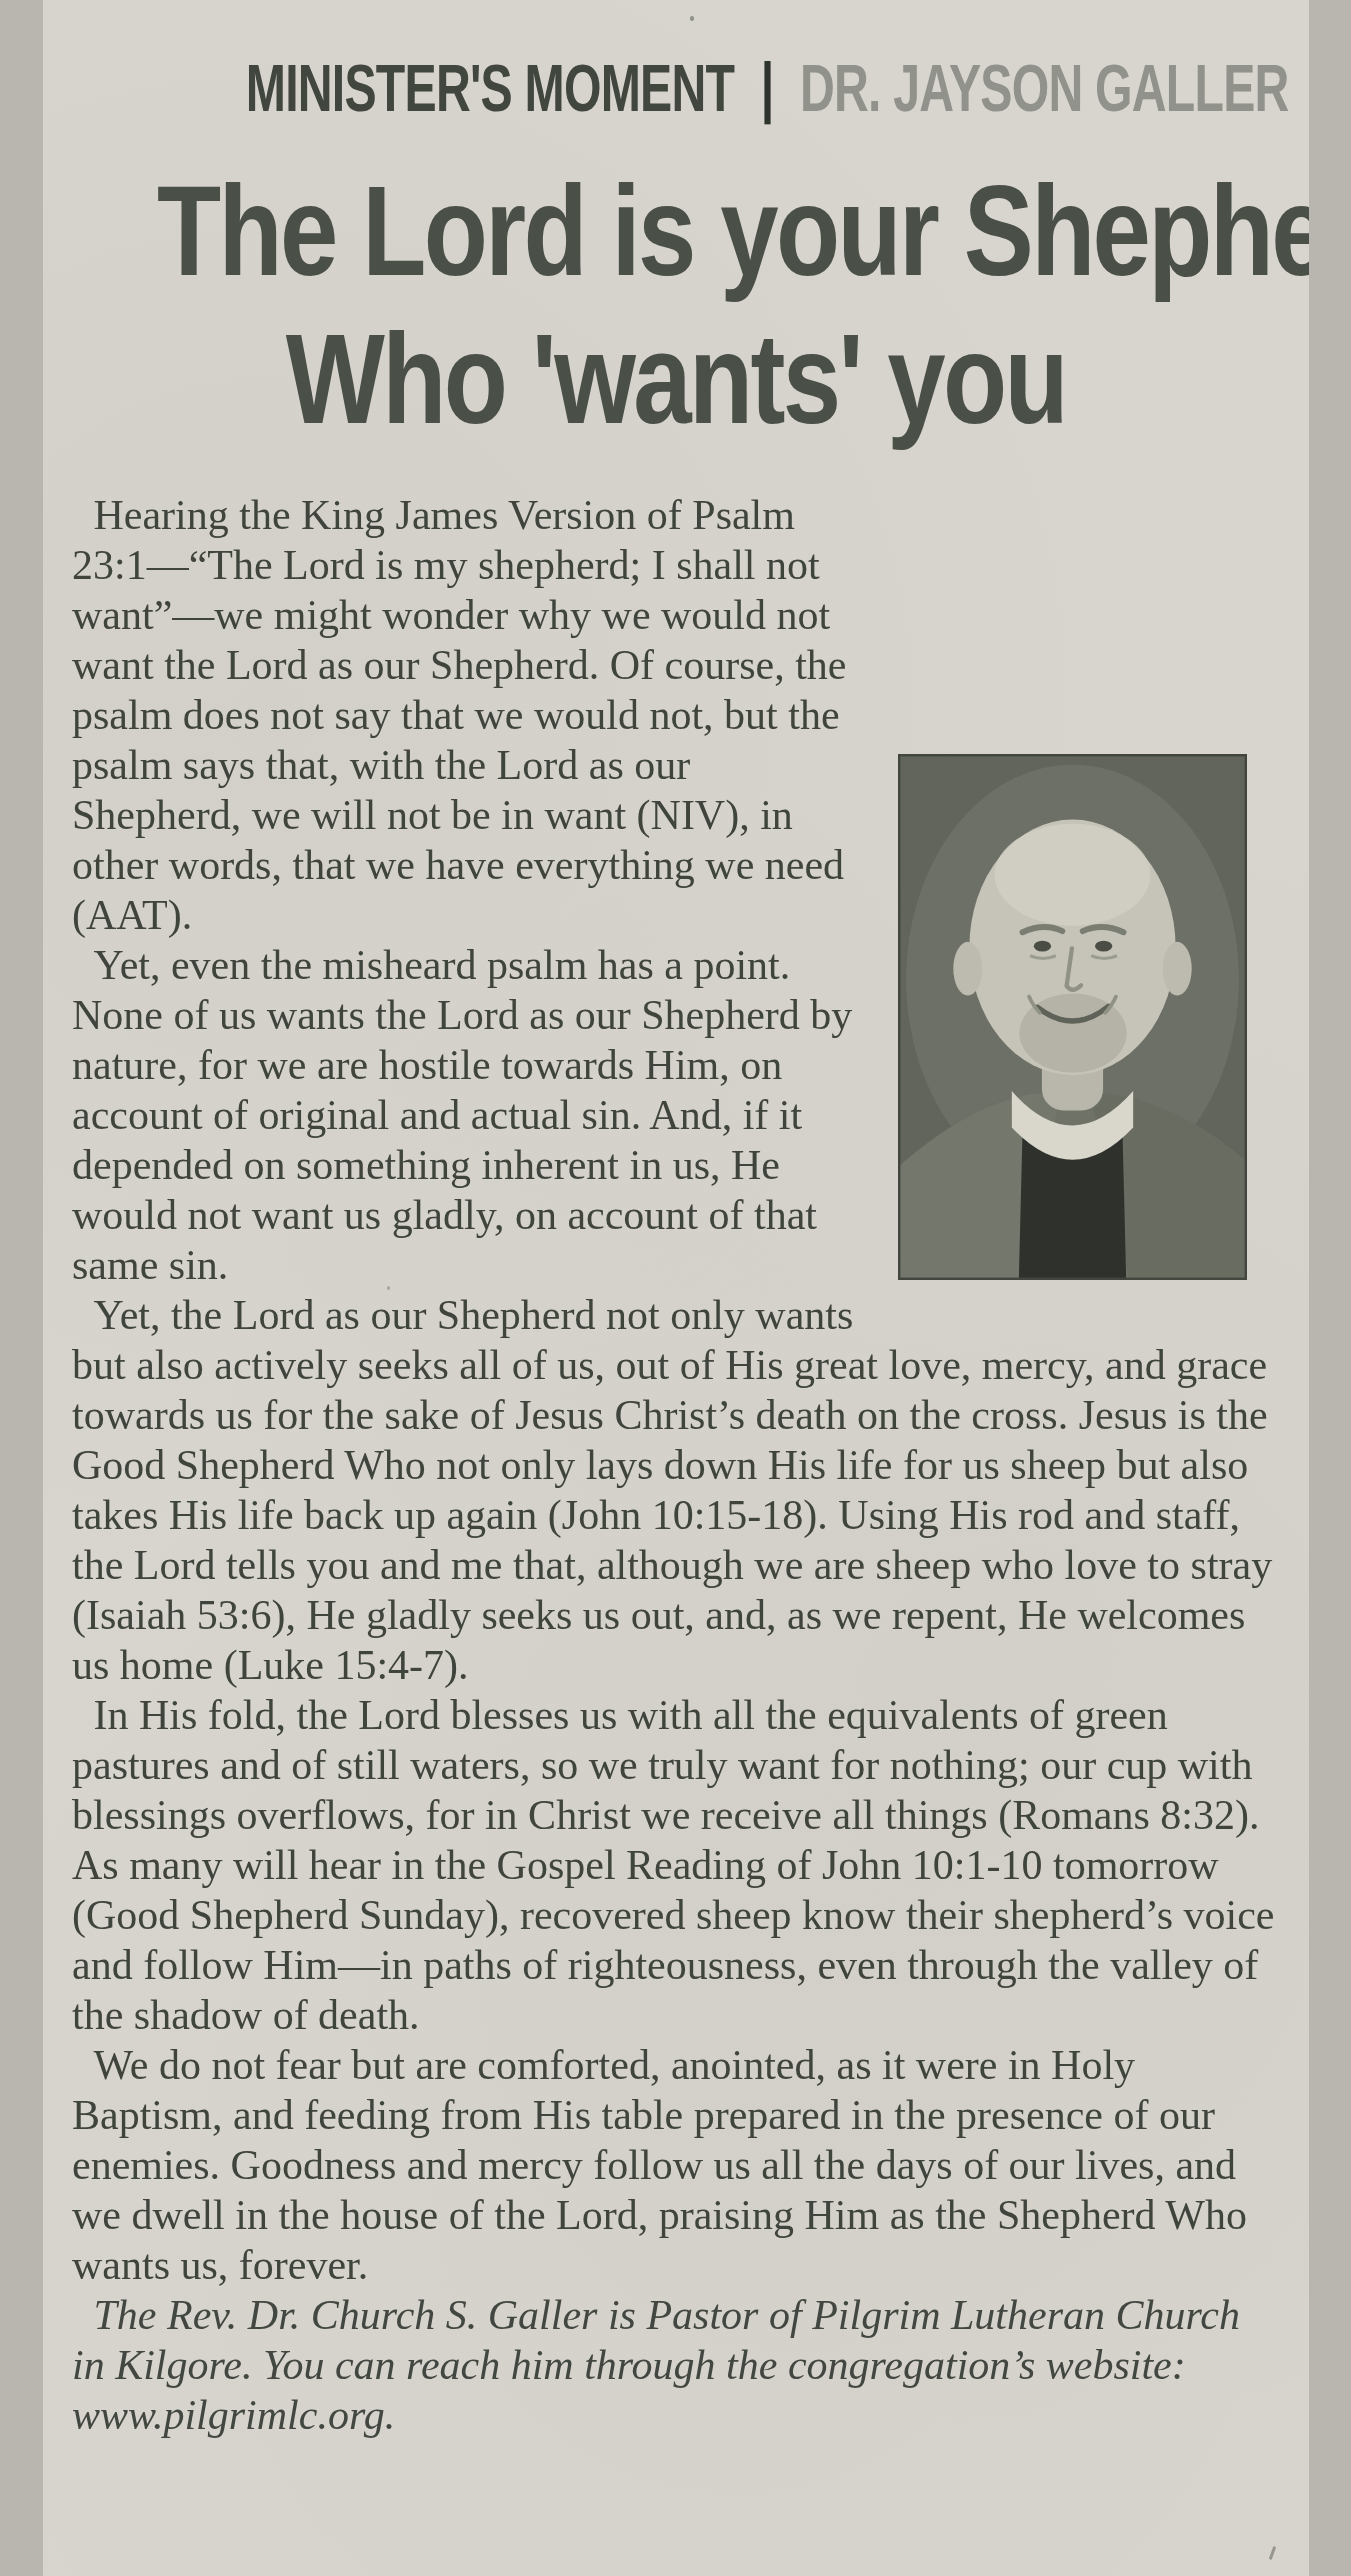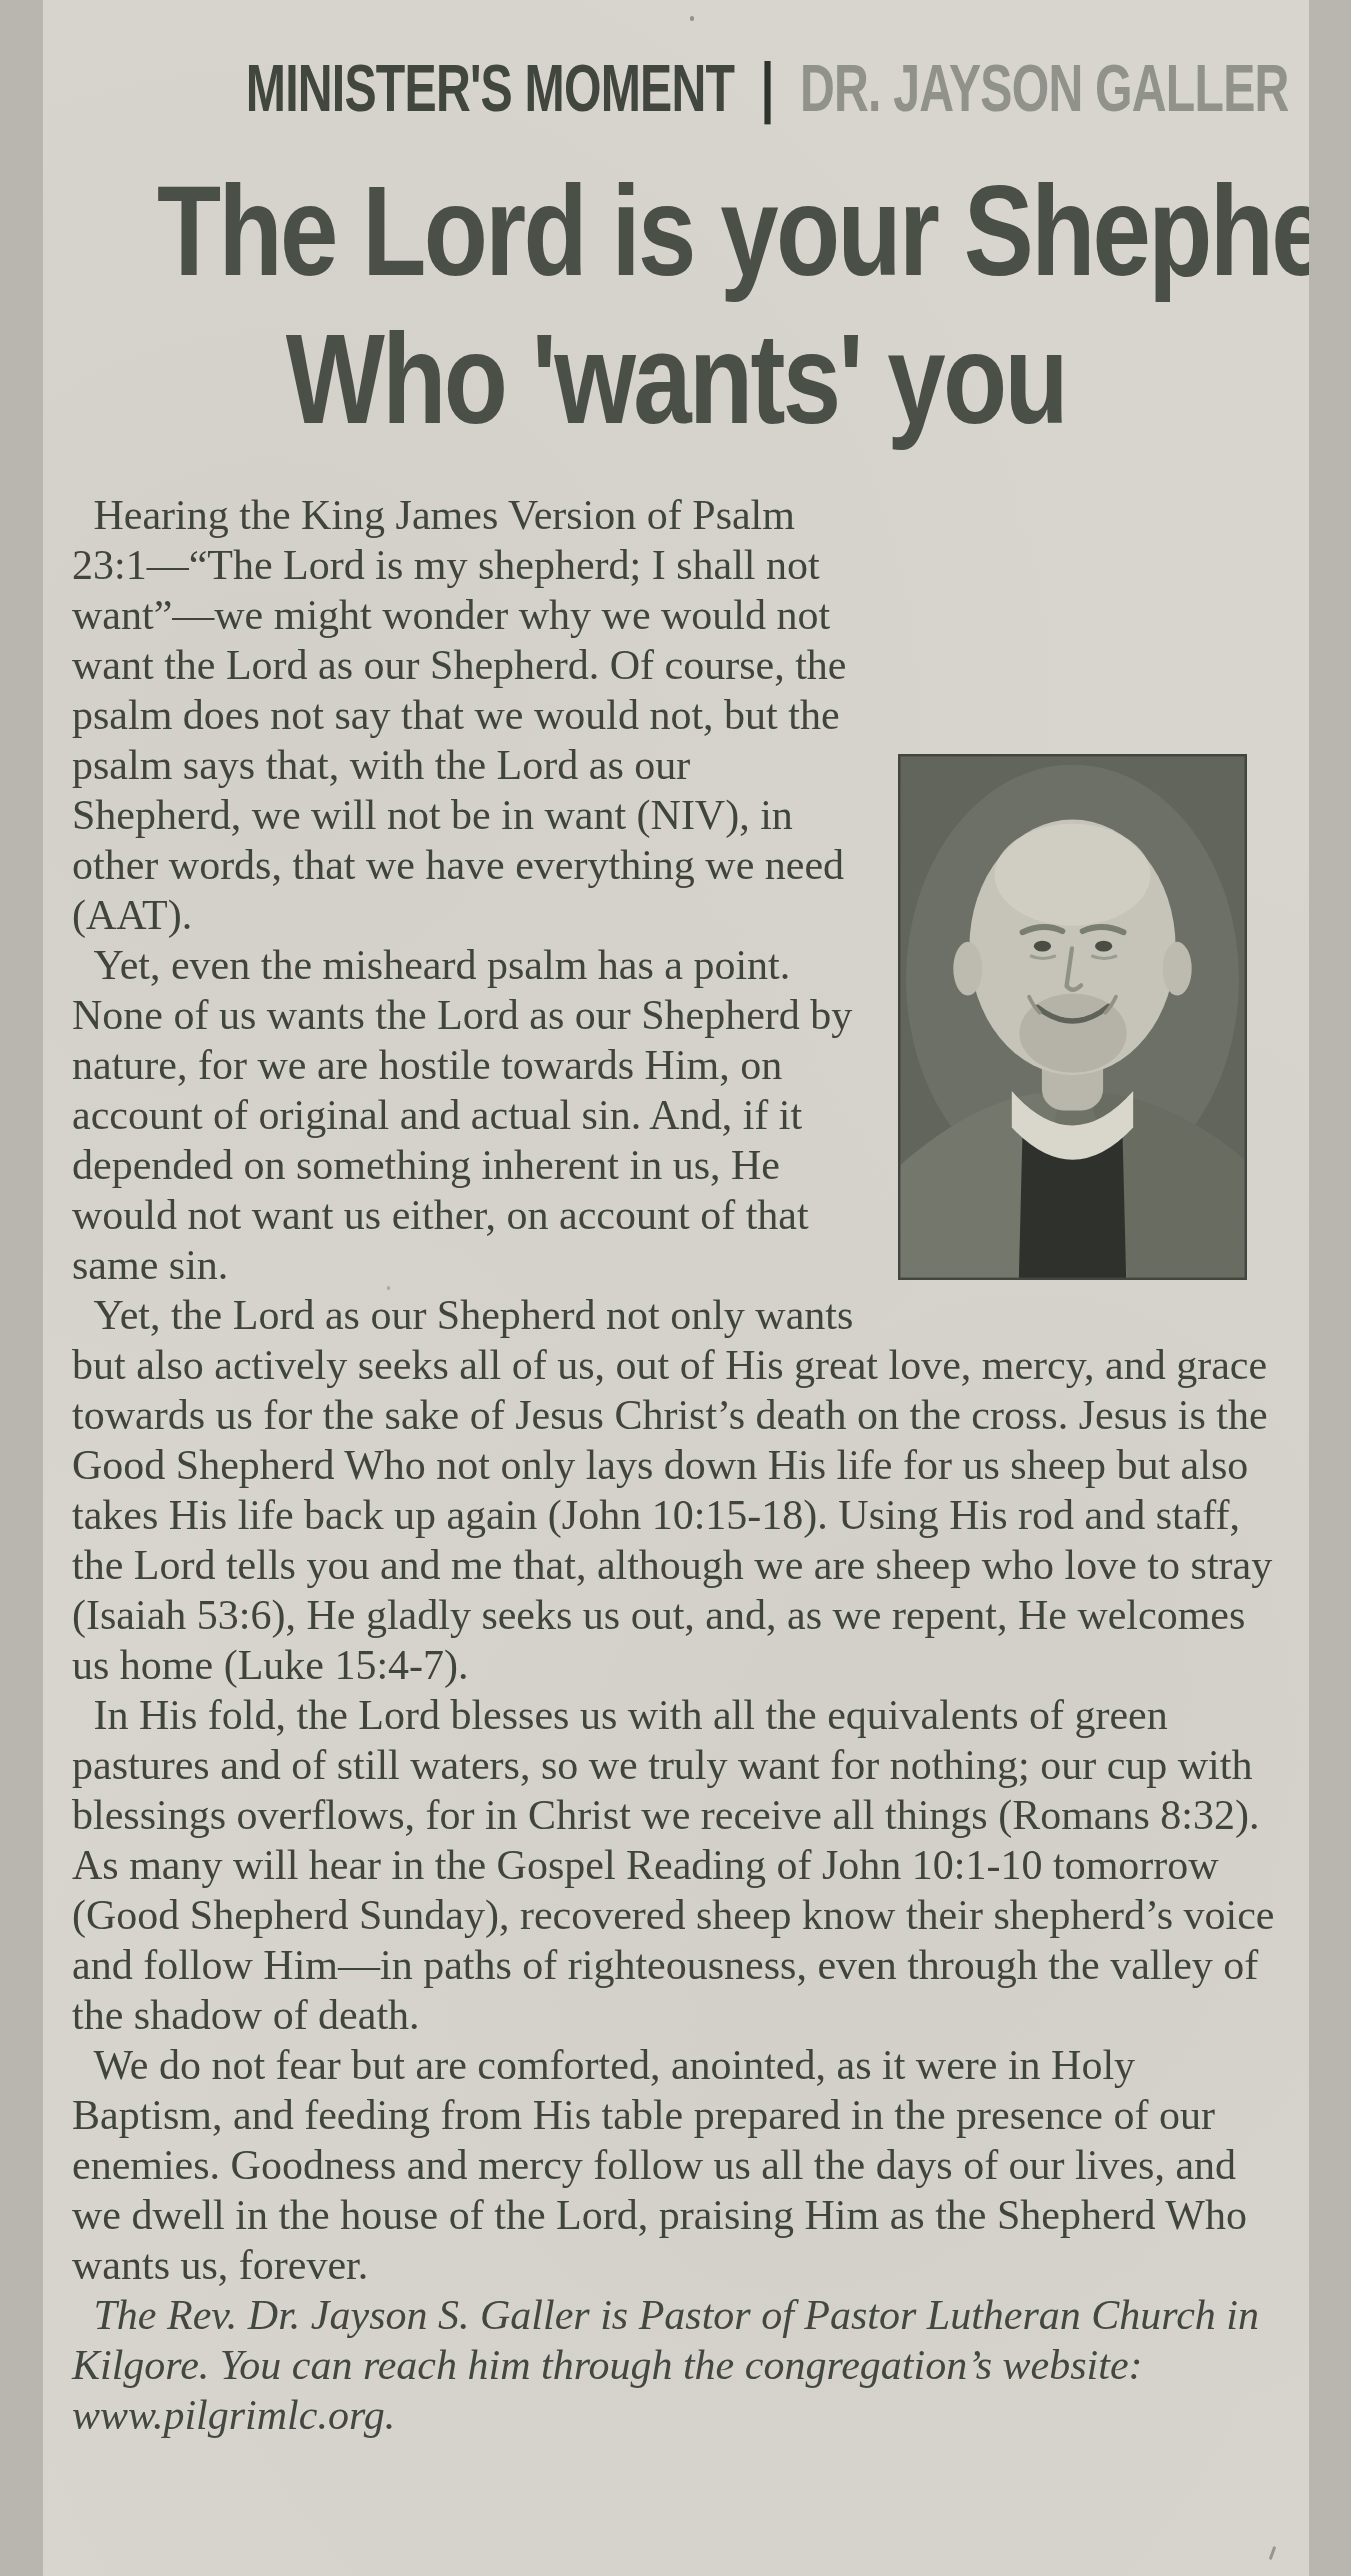--- a/index.html
+++ b/index.html
@@ -135,21 +135,21 @@
 
         <path d="M260 472 Q 326 524 392 470" stroke="#5f6258" stroke-width="10" fill="none" stroke-linecap="round"></path>
         <path d="M244 452 Q 252 470 264 482" stroke="#8f9285" stroke-width="7" fill="none" stroke-linecap="round"></path>
         <path d="M406 452 Q 398 470 386 482" stroke="#8f9285" stroke-width="7" fill="none" stroke-linecap="round"></path>
 
         <rect x="2" y="2" width="646" height="976" fill="none" stroke="#43463e" stroke-width="5"></rect>
       </svg>
     </figure>
 
     <p>Hearing the King James Version of Psalm 23:1—“The Lord is my shepherd; I shall not want”—we might wonder why we would not want the Lord as our Shepherd. Of course, the psalm does not say that we would not, but the psalm says that, with the Lord as our Shepherd, we will not be in want (NIV), in other words, that we have everything we need (AAT).</p>
-    <p>Yet, even the misheard psalm has a point. None of us wants the Lord as our Shepherd by nature, for we are hostile towards Him, on account of original and actual sin. And, if it depended on something inherent in us, He would not want us either, on account of that same sin.</p>
+    <p>Yet, even the misheard psalm has a point. None of us wants the Lord as our Shepherd by nature, for we are hostile towards Him, on account of original and actual sin. And, if it depended on something inherent in us, He would not want us gladly, on account of that same sin.</p>
     <p>Yet, the Lord as our Shepherd not only wants but also actively seeks all of us, out of His great love, mercy, and grace towards us for the sake of Jesus Christ’s death on the cross. Jesus is the Good Shepherd Who not only lays down His life for us sheep but also takes His life back up again (John 10:15-18). Using His rod and staff, the Lord tells you and me that, although we are sheep who love to stray (Isaiah 53:6), He gladly seeks us out, and, as we repent, He welcomes us home (Luke 15:4-7).</p>
     <p>In His fold, the Lord blesses us with all the equivalents of green pastures and of still waters, so we truly want for nothing; our cup with blessings overflows, for in Christ we receive all things (Romans 8:32). As many will hear in the Gospel Reading of John 10:1-10 tomorrow (Good Shepherd Sunday), recovered sheep know their shepherd’s voice and follow Him—in paths of righteousness, even through the valley of the shadow of death.</p>
     <p>We do not fear but are comforted, anointed, as it were in Holy Baptism, and feeding from His table prepared in the presence of our enemies. Goodness and mercy follow us all the days of our lives, and we dwell in the house of the Lord, praising Him as the Shepherd Who wants us, forever.</p>
-    <p class="byline">The Rev. Dr. Jayson S. Galler is Pastor of Pastor Lutheran Church in Kilgore. You can reach him through the congregation’s website: www.pilgrimlc.org.</p>
+    <p class="byline">The Rev. Dr. Church S. Galler is Pastor of Pilgrim Lutheran Church in Kilgore. You can reach him through the congregation’s website: www.pilgrimlc.org.</p>
 
   </div>
 </div>
 
 
 </body></html>

